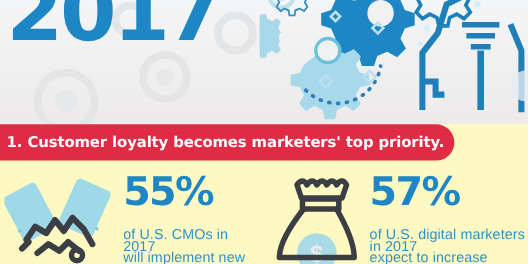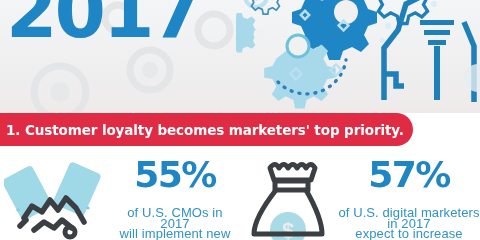--- a/index.html
+++ b/index.html
@@ -2,21 +2,21 @@
 <html><head>
 <meta charset="utf-8">
 <style>
   html,body{margin:0;padding:0;}
   body{
     width:480px;height:240px;overflow:hidden;
     background:#ececed;
     font-family:"Liberation Sans", sans-serif;
     position:relative;
   }
-  .page{position:absolute;inset:0;overflow:hidden;background:#ffffff;text-align:center;}
+  .page{position:absolute;inset:0;overflow:hidden;background:#fef9c3;}
 
   
   .hero{position:absolute;left:0;top:0;width:480px;height:113px;overflow:hidden;background:#f0f0f0;}
   .hero-wash{position:absolute;left:0;top:0;width:480px;height:113px;
      background:linear-gradient(180deg,#f4f5f6 0%,#eeeeef 70%,#efeaea 100%);}
 
   .year{
     position:absolute;left:6px;top:-26px;
     font-size:74px;line-height:74px;font-weight:bold;
     color:#1e86c4;letter-spacing:-3px;

